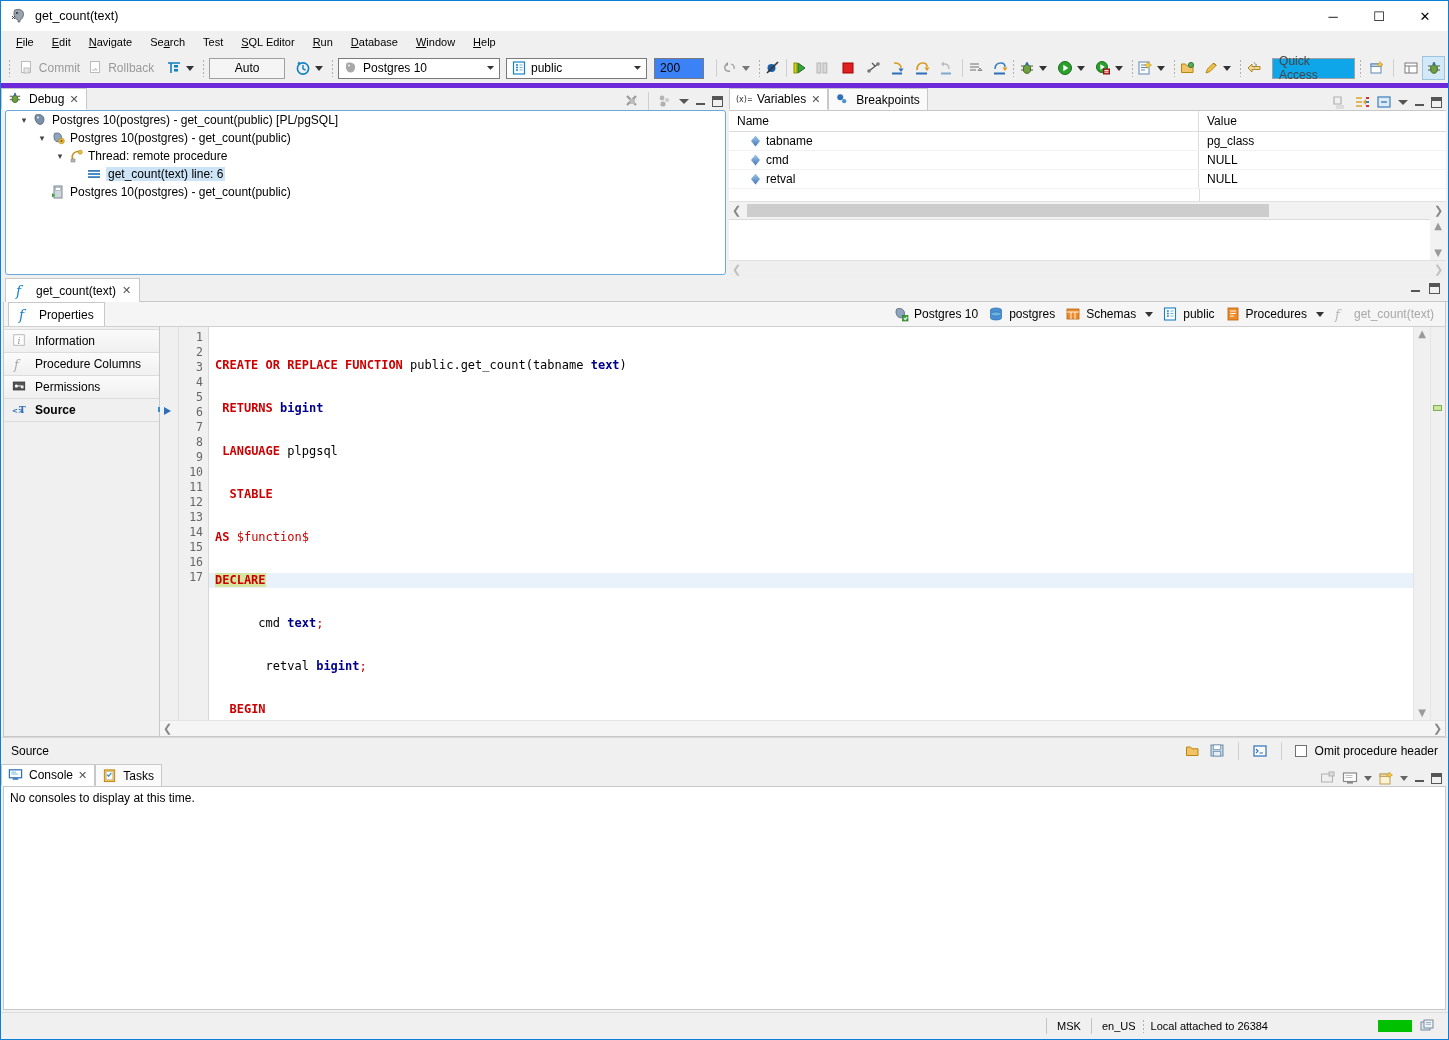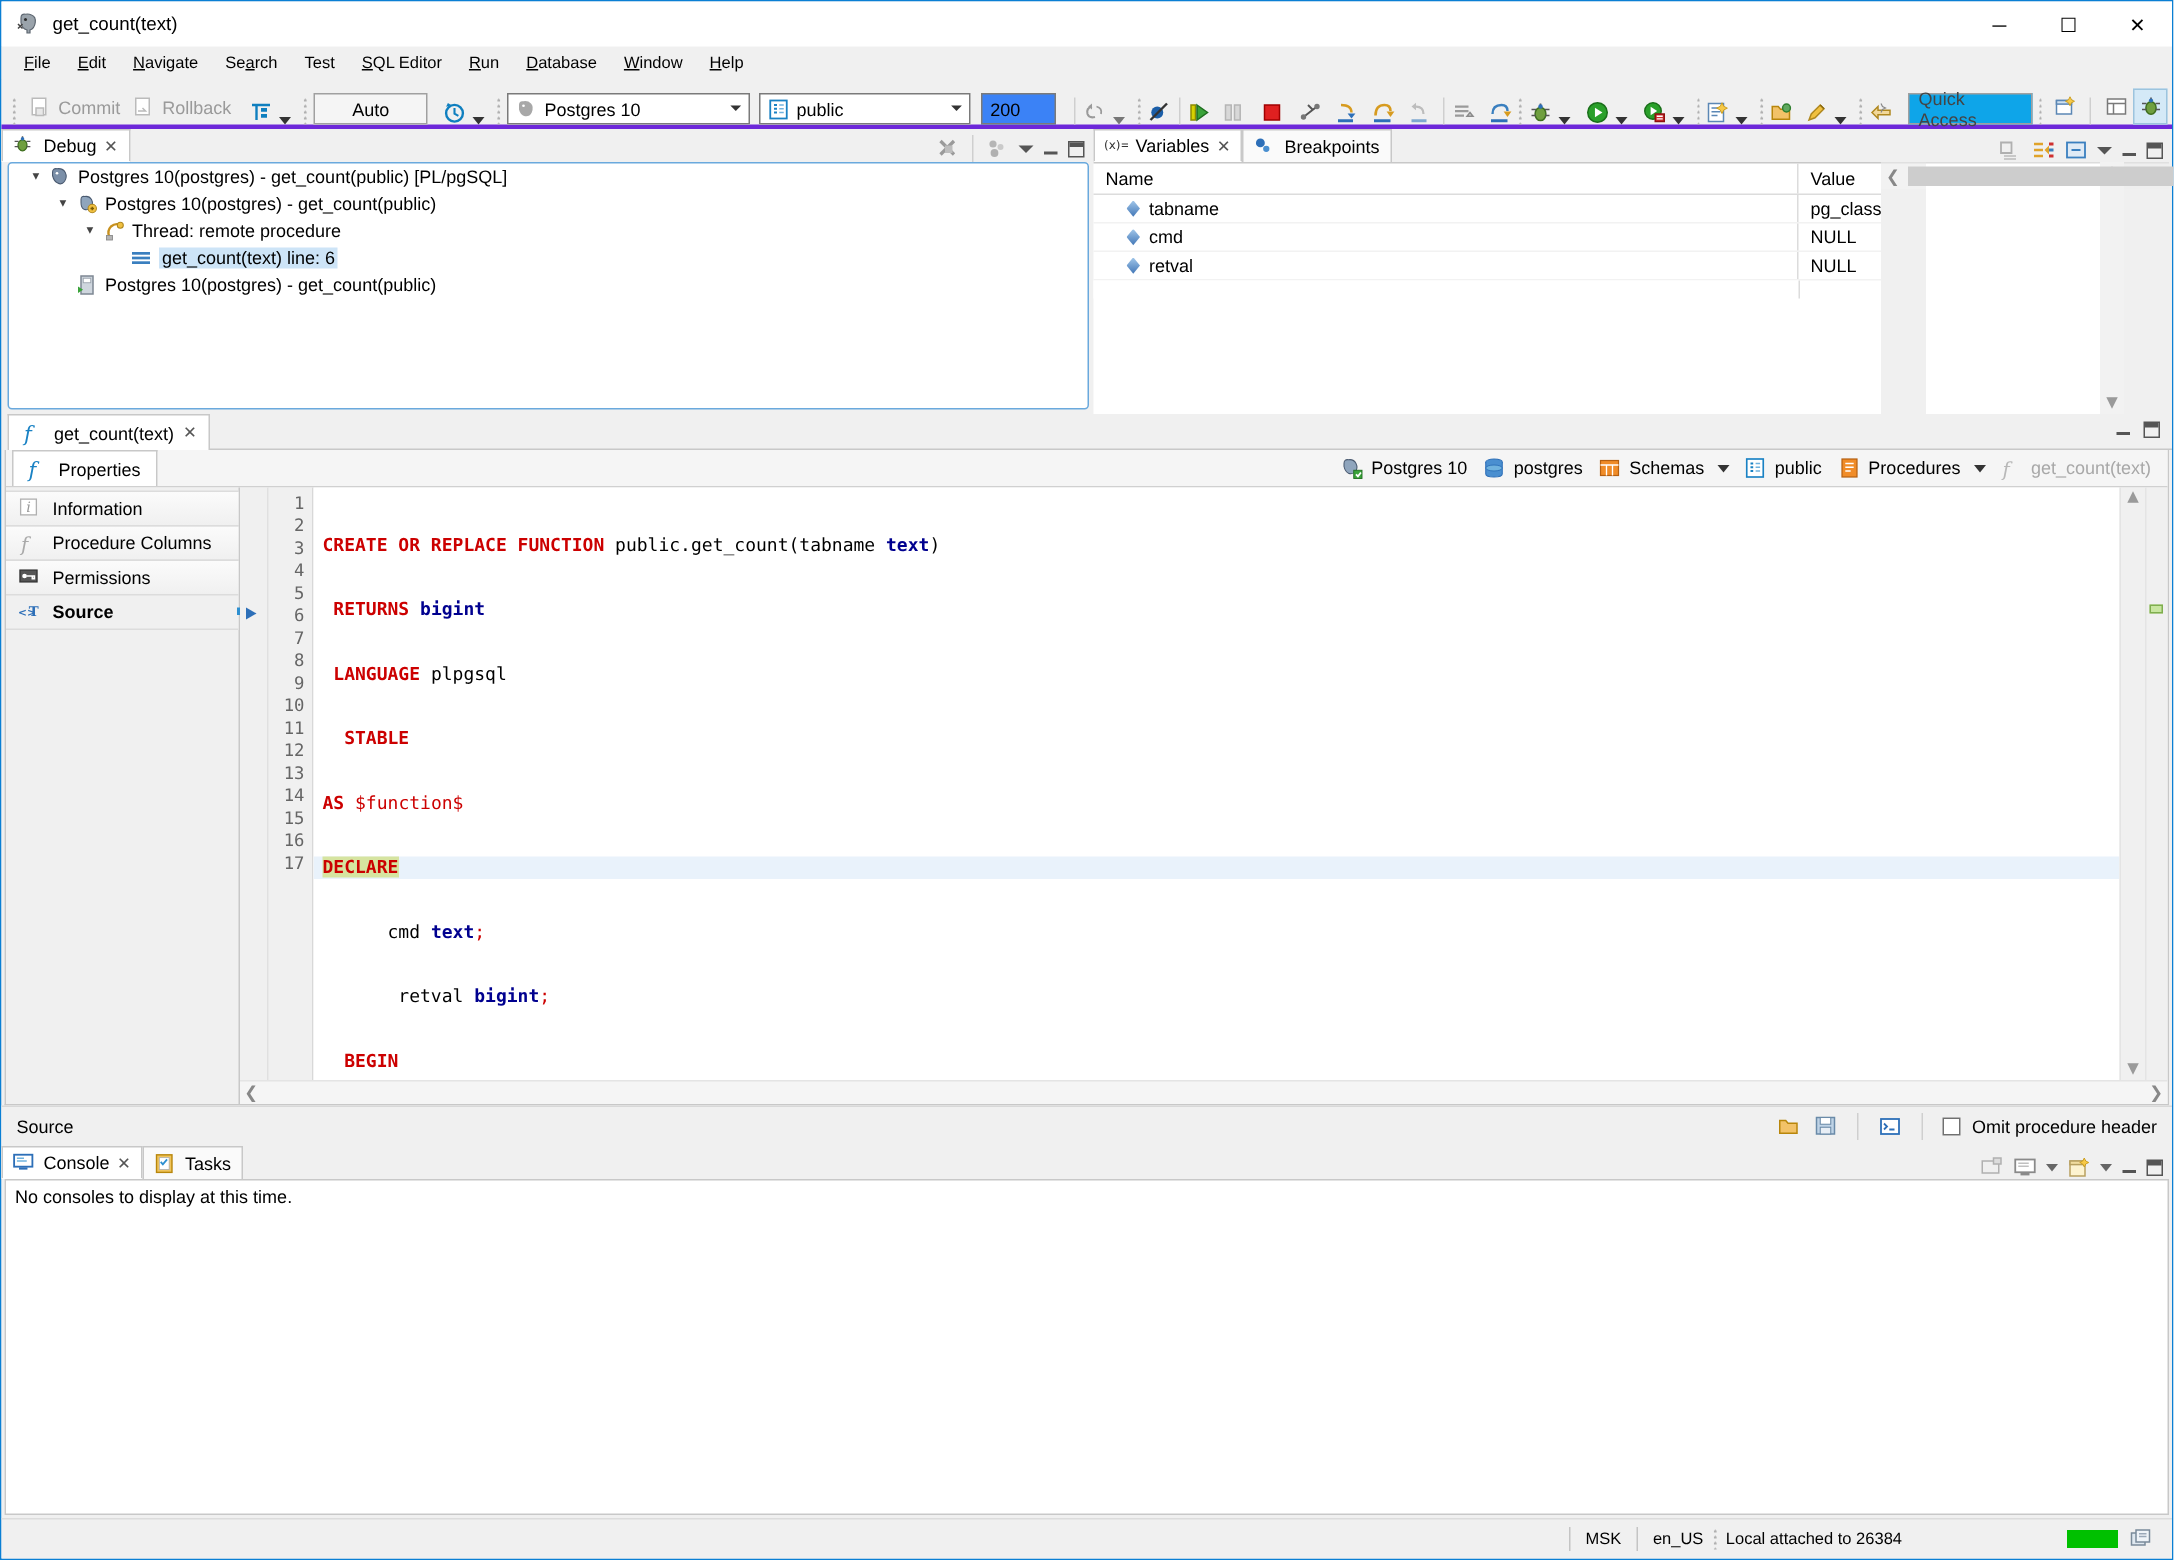--- a/index.html
+++ b/index.html
@@ -49,24 +49,24 @@
     padding-left: 6px;
     font-size: 11px;
   }
   .menuitem { padding: 2px 9px; cursor: default; }
   .menuitem u { text-decoration: underline; }
 
   
   .toolbar {
     height: 30px; flex: 0 0 30px;
     background: #f0f0f0;
-    display: flex; align-items: flex-end;
+    display: flex; align-items: center;
     padding: 0 3px;
     gap: 0px;
-    border-bottom: 3px solid #6d28d9;
+    border-bottom: 5px solid #6d28d9;
   }
   .tb-grip {
     width: 3px; height: 18px; margin: 0 4px;
     background-image: radial-gradient(circle, #b0b0b0 1px, transparent 1px);
     background-size: 3px 4px;
   }
   .tb-sep { width: 1px; height: 18px; background: #cfcfcf; margin: 0 5px; }
   .tb-btn {
     display: flex; align-items: center; gap: 4px;
     padding: 2px 4px; height: 22px; box-sizing: border-box;
@@ -158,21 +158,21 @@
     font-size: 12px; white-space: nowrap;
   }
   .twisty {
     width: 16px; text-align: center; color: #444; font-size: 9px;
     font-family: "DejaVu Sans", sans-serif;
   }
   .node-icon { width: 16px; height: 16px; margin-right: 4px; position: relative; flex:0 0 16px;}
   .node-label.sel { background: #cde4f7; padding: 0 2px; }
 
   .vars-pane { flex: 1; display: flex; flex-direction: column; }
-  .vars-body { flex: 1; margin: 0 2px 0 0; display:flex; }
+  .vars-body { flex: 1; margin: 0 2px 0 0; display:flex; flex-direction:column; }
   .vars-table { background: #fff; border-top: 1px solid #c8c8c8; }
   .vt-head {
     display: flex; height: 20px; align-items: center;
     border-bottom: 1px solid #dcdcdc; font-size: 12px;
   }
   .vt-head .c1 { width: 470px; padding-left: 8px; box-sizing: border-box; border-right:1px solid #dcdcdc; height:20px; display:flex; align-items:center;}
   .vt-head .c2 { padding-left: 8px; }
   .vt-row { display: flex; height: 18px; align-items: center; font-size: 12px; border-bottom: 1px solid #f2f2f2;}
   .vt-row .c1 { width: 470px; box-sizing: border-box; display:flex; align-items:center; padding-left: 22px; border-right:1px solid #dcdcdc; height:18px;}
   .vt-row .c2 { padding-left: 8px; }

